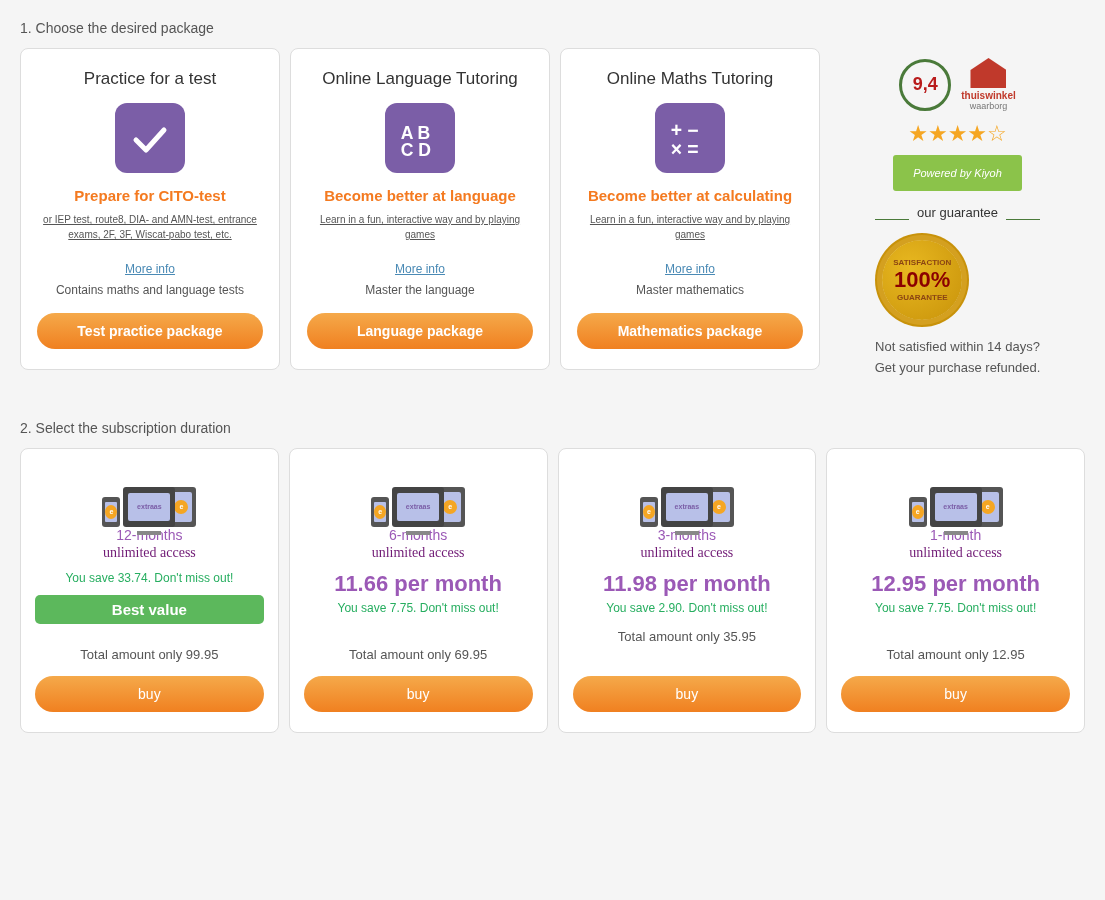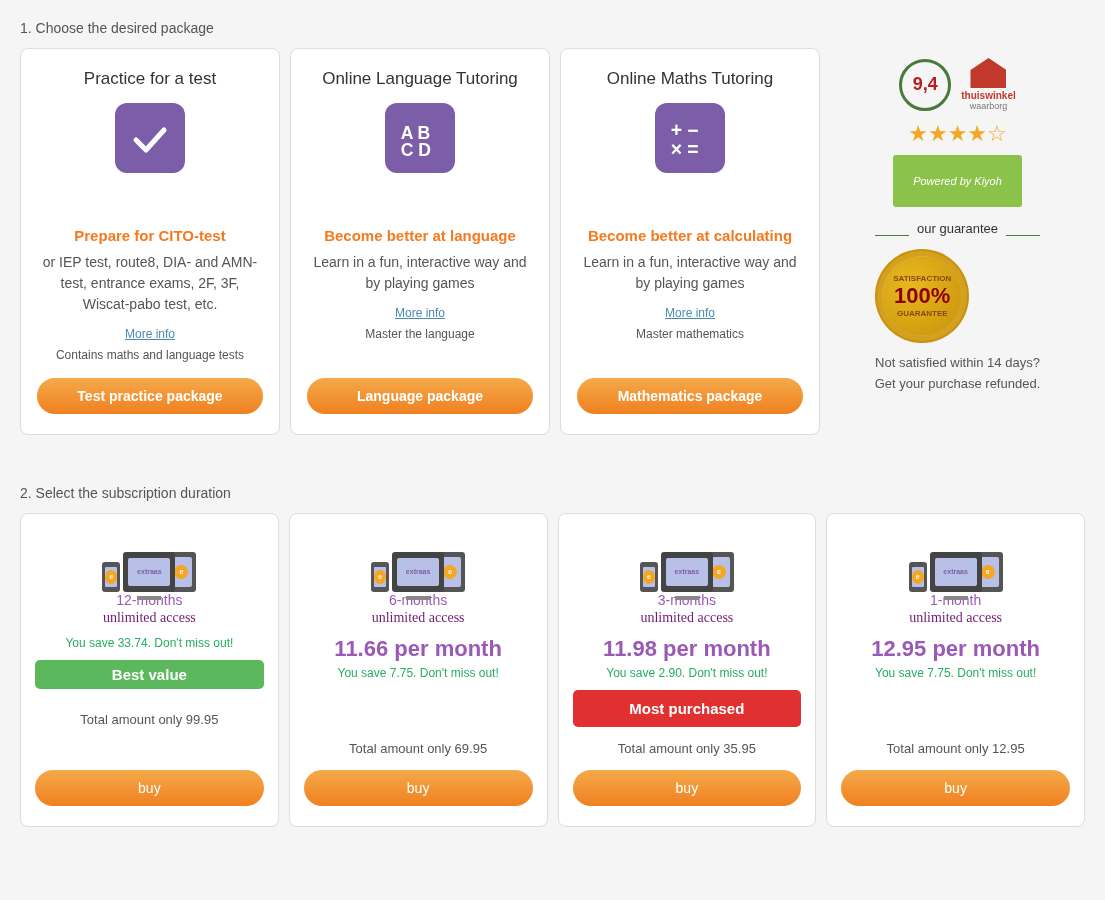--- a/index.html
+++ b/index.html
@@ -30,22 +30,22 @@
       background: #7b5ea7;
       border-radius: 12px;
       display: flex;
       align-items: center;
       justify-content: center;
       margin-bottom: 14px;
     }
     
     .pkg-icon svg { width: 44px; height: 44px; }
     
-    .pkg-title { color: #f47a20; font-size: 15px; font-weight: bold; margin-bottom: 8px; margin-top: 40px; }
-    .pkg-subtitle { font-size: 14px; color: #555; line-height: 1.5; margin-bottom: 12px; }
+    .pkg-title { color: #f47a20; font-size: 15px; font-weight: bold; margin-bottom: 8px; }
+    .pkg-subtitle { font-size: 10px; color: #555; line-height: 1.5; margin-bottom: 20px; text-decoration: underline; }
     .pkg-more-info { color: #4a8ab5; font-size: 12px; text-decoration: underline; cursor: pointer; margin-bottom: 6px; display: block; }
     .pkg-contains { font-size: 12px; color: #555; margin-bottom: 14px; line-height: 1.4; }
     
     .pkg-btn {
       background: linear-gradient(to bottom, #f5a94a, #f08020);
       color: #fff;
       border: none;
       border-radius: 25px;
       padding: 10px 28px;
       font-size: 14px;
@@ -88,21 +88,21 @@
     .thuiswinkel-logo { font-size: 10px; color: #c0392b; font-weight: bold; }
     .thuiswinkel-sub { font-size: 9px; color: #777; }
     
     .stars { font-size: 22px; color: #f5a623; margin-bottom: 8px; }
     
     .powered-bar {
       background: #8bc34a;
       color: #fff;
       font-size: 11px;
       font-style: italic;
-      padding: 20px 20px;
+      padding: 12px 20px;
       border-radius: 3px;
       margin-bottom: 14px;
     }
     
     .guarantee-section { text-align: center; }
     .guarantee-divider { display: flex; align-items: flex-end; gap: 8px; margin-bottom: 12px; }
     .guarantee-divider::before, .guarantee-divider::after {
       content: '';
       flex: 1;
       height: 1px;
@@ -469,21 +469,20 @@
           <div class="dev-logo">
               <span>e</span>
             </div>
         </div>
       </div>
     </div>
     <div class="sub-duration">3-months</div>
     <div class="sub-access">unlimited access</div>
     <div class="sub-price">11.98 per month</div>
     <div class="sub-save">You save 2.90. Don't miss out!</div>
-    <div class="badge-most-purchased">Most purchased</div>
     <div class="sub-total">Total amount only 35.95</div>
     <button class="sub-buy-btn">buy</button>
   </div>
 
   <div class="sub-card">
     <div class="device-group">
       <div class="dev-phone">
         <div class="dev-phone-screen">
           <div class="dev-logo">
               <span>e</span>

